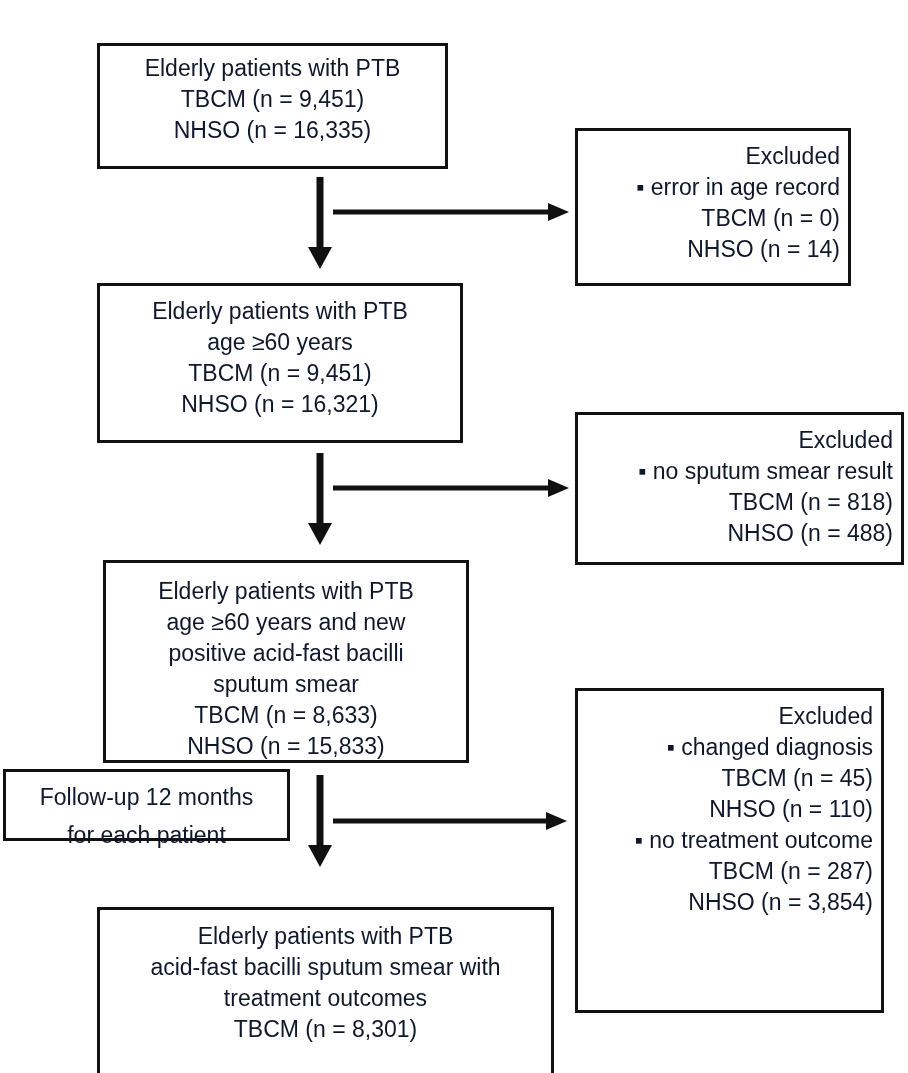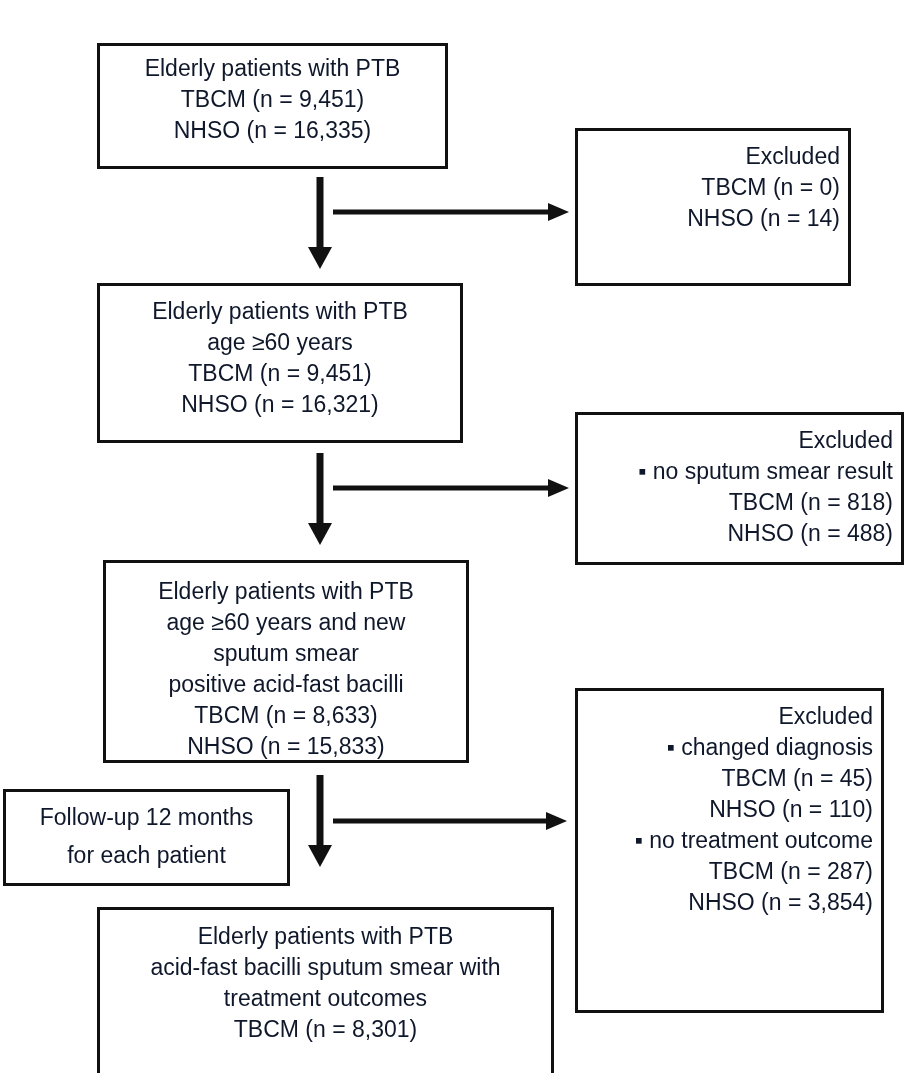--- a/index.html
+++ b/index.html
@@ -32,21 +32,21 @@
   
   #box-cohort-initial   { left: 97px;  top: 7px;    width: 351px; height: 126px; padding-top: 7px;  }
   #box-cohort-age60     { left: 97px;  top: 247px;  width: 366px; height: 160px; padding-top: 10px; }
   #box-cohort-smear     { left: 103px; top: 524px;  width: 366px; height: 203px; padding-top: 13px; }
   #box-cohort-outcomes  { left: 97px;  top: 871px;  width: 457px; height: 199px; padding-top: 11px; }
 
   
   #box-excluded-age     { left: 575px; top: 92px;   width: 276px; height: 158px; }
   #box-excluded-smear   { left: 575px; top: 376px;  width: 329px; height: 153px; }
   #box-excluded-outcome { left: 575px; top: 652px;  width: 309px; height: 325px; }
-  #box-followup         { left: 3px;   top: 753px;  width: 287px; height: 97px;  padding-top: 6px; line-height: 38px; }
+  #box-followup         { left: 3px;   top: 733px;  width: 287px; height: 72px;  padding-top: 6px; line-height: 38px; }
 
   #arrow-layer {
     position: absolute;
     left: 0; top: 0;
     width: 908px;
     height: 1073px;
     pointer-events: none;
   }
   #arrow-layer * { fill: #111111; stroke: none; }
 </style>
@@ -83,20 +83,21 @@
   </svg>
 
   <div class="box center" id="box-cohort-initial">
     <div class="ln">Elderly patients with PTB</div>
     <div class="ln">TBCM (n = 9,451)</div>
     <div class="ln">NHSO (n = 16,335)</div>
   </div>
 
   <div class="box leftpad" id="box-excluded-age">
     <div class="ln">Excluded</div>
+    <div class="ln">▪ error in age record</div>
     <div class="ln">TBCM (n = 0)</div>
     <div class="ln">NHSO (n = 14)</div>
   </div>
 
   <div class="box center" id="box-cohort-age60">
     <div class="ln">Elderly patients with PTB</div>
     <div class="ln">age ≥60 years</div>
     <div class="ln">TBCM (n = 9,451)</div>
     <div class="ln">NHSO (n = 16,321)</div>
   </div>
@@ -104,22 +105,22 @@
   <div class="box leftpad" id="box-excluded-smear">
     <div class="ln">Excluded</div>
     <div class="ln">▪ no sputum smear result</div>
     <div class="ln">TBCM (n = 818)</div>
     <div class="ln">NHSO (n = 488)</div>
   </div>
 
   <div class="box center" id="box-cohort-smear">
     <div class="ln">Elderly patients with PTB</div>
     <div class="ln">age ≥60 years and new</div>
+    <div class="ln">positive acid-fast bacilli</div>
     <div class="ln">sputum smear</div>
-    <div class="ln">positive acid-fast bacilli</div>
     <div class="ln">TBCM (n = 8,633)</div>
     <div class="ln">NHSO (n = 15,833)</div>
   </div>
 
   <div class="box center" id="box-followup">
     <div class="ln">Follow-up 12 months</div>
     <div class="ln">for each patient</div>
   </div>
 
   <div class="box leftpad" id="box-excluded-outcome">

